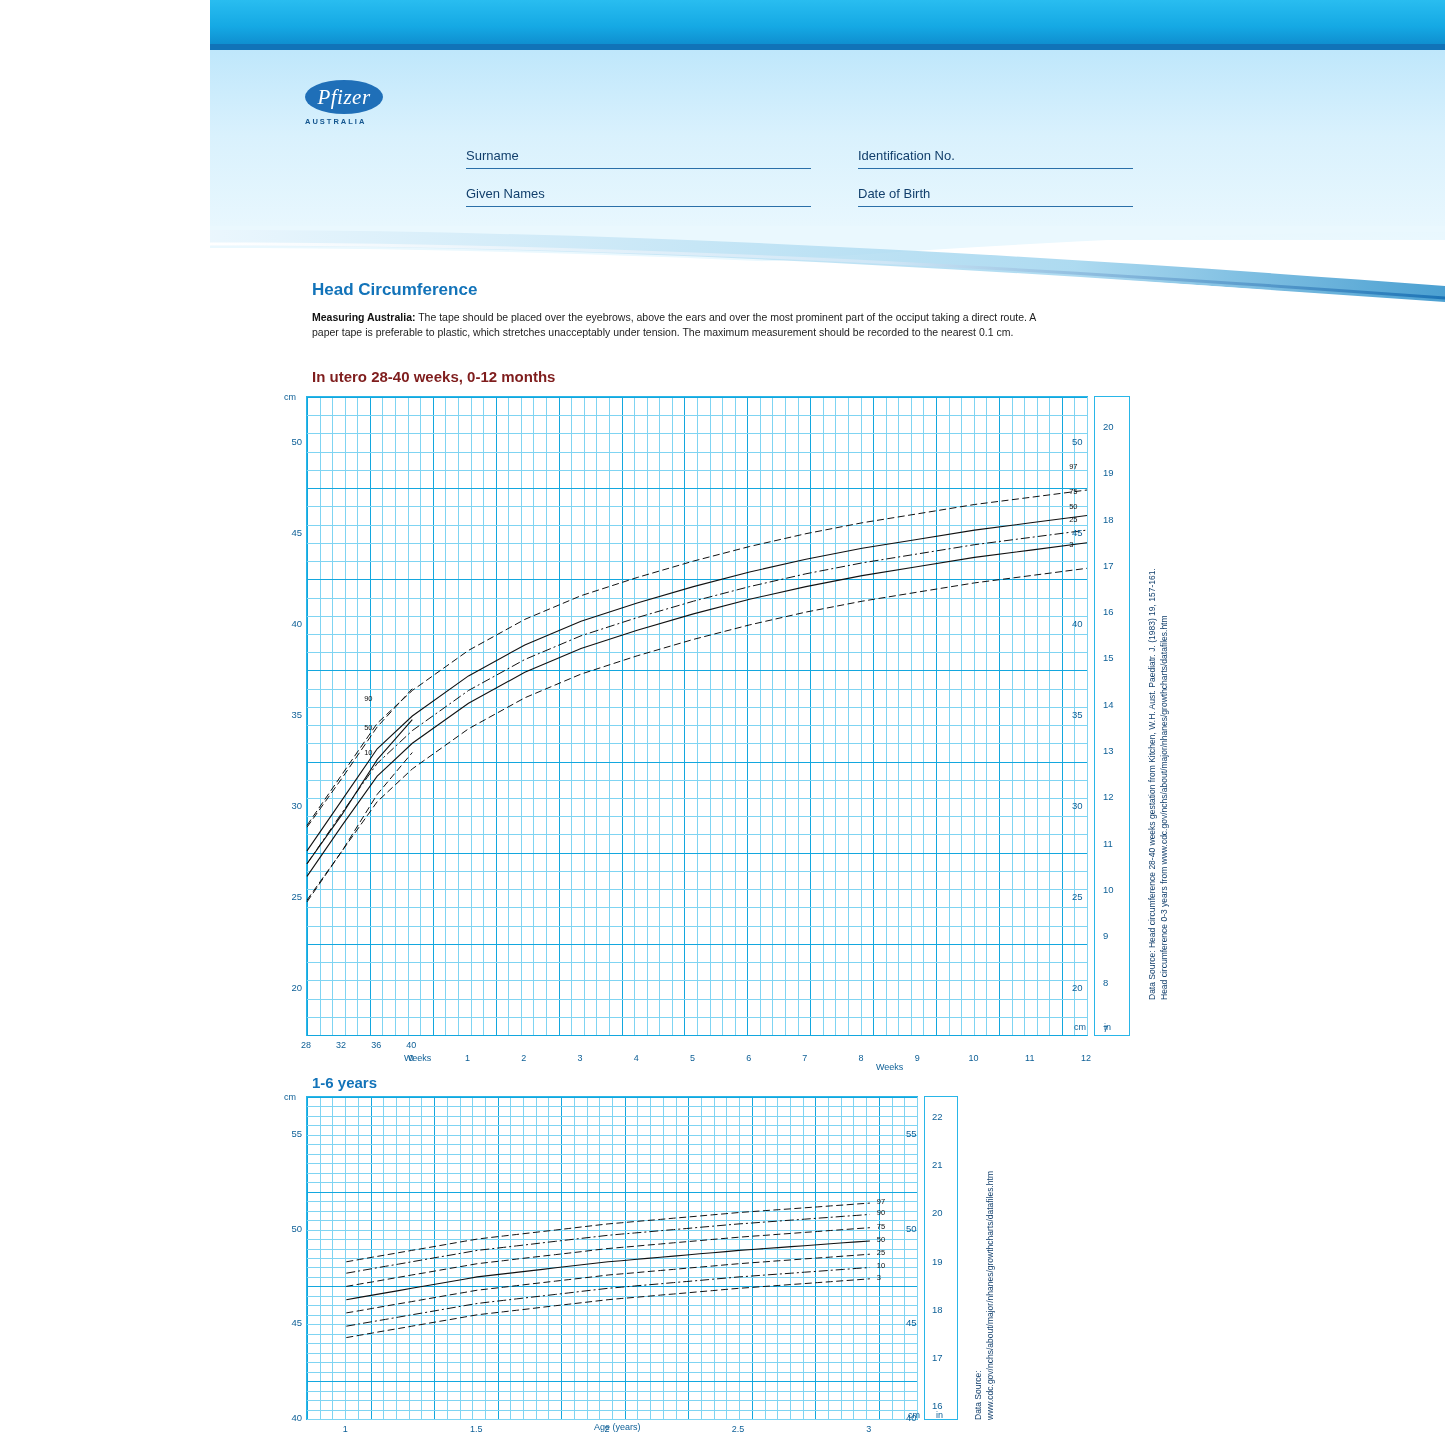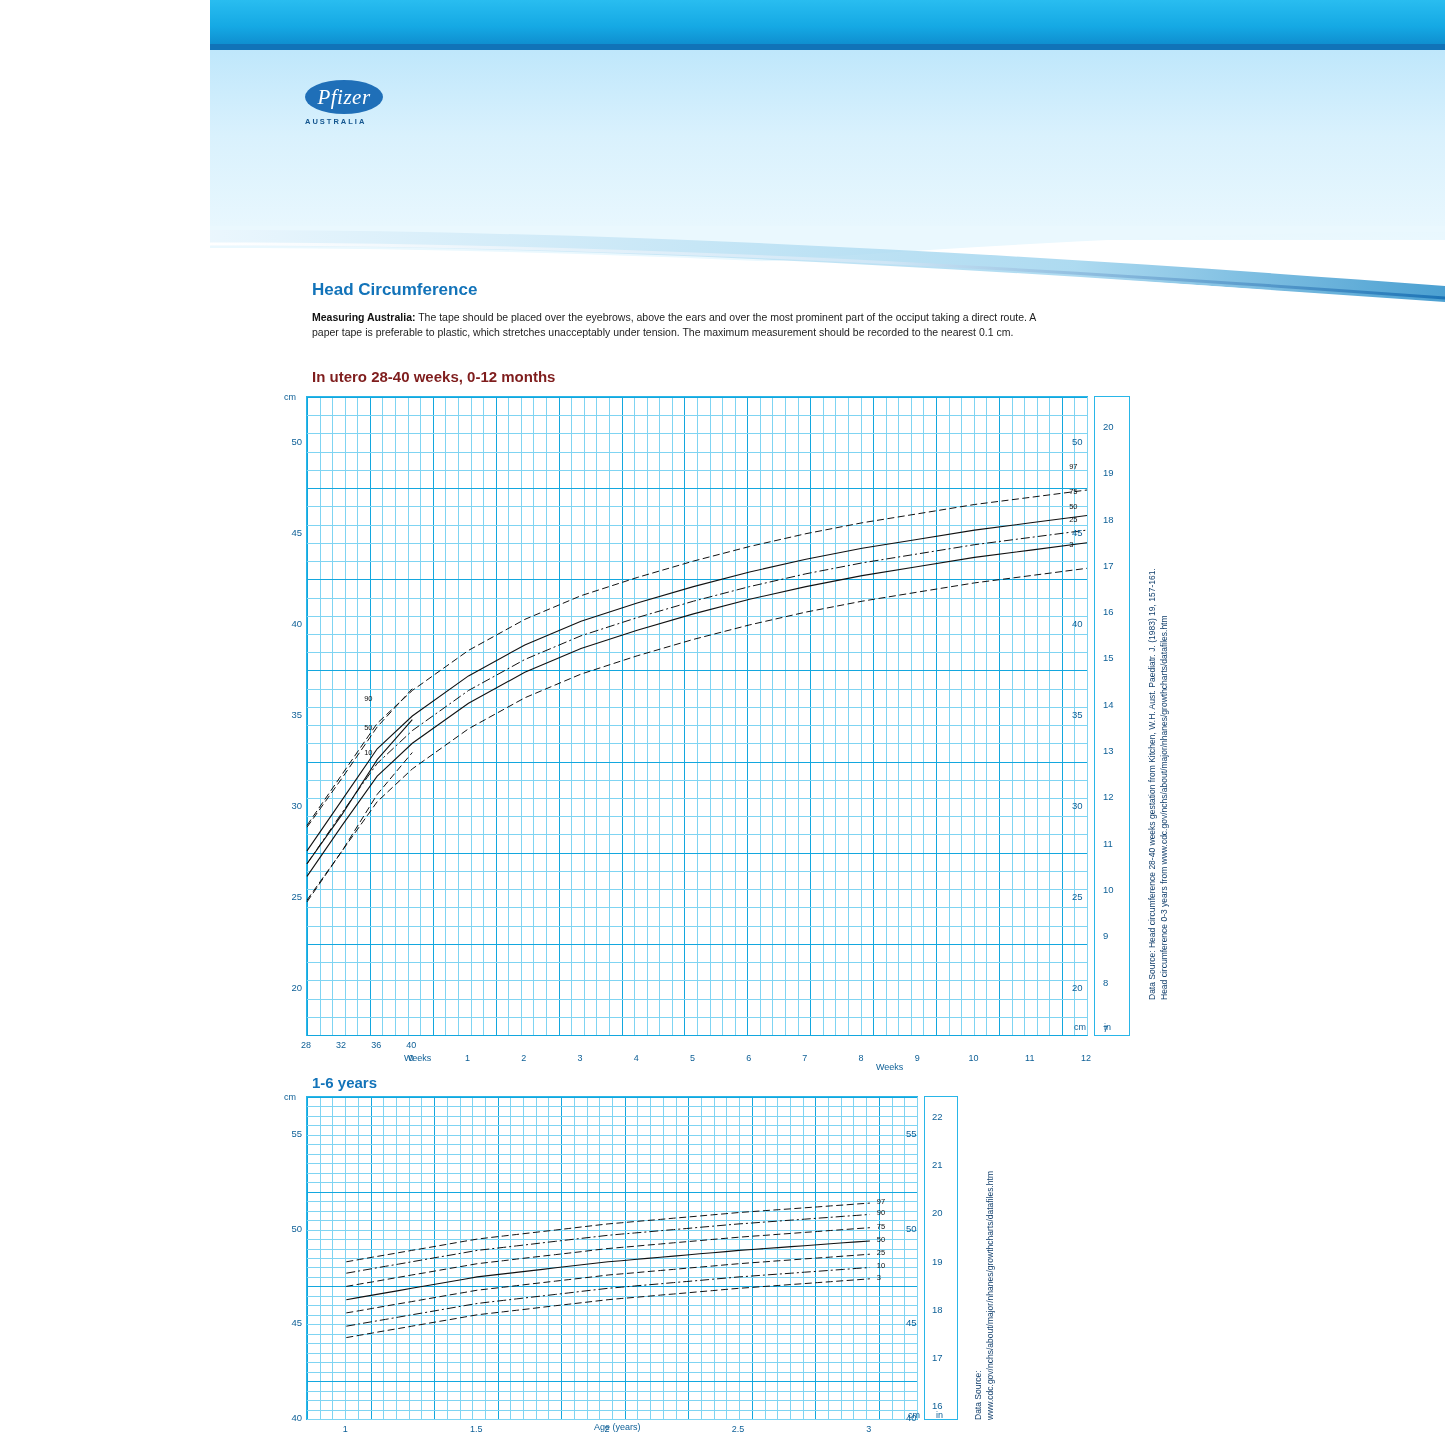--- a/index.html
+++ b/index.html
@@ -148,20 +148,38 @@
     </svg>
   </div>
 
   <div class="logo">
     <div class="oval">Pfizer</div>
     <div class="sub">AUSTRALIA</div>
   </div>
 
 
 
+  <div class="fields">
+    <div class="field f-surname">
+      <span>Surname</span>
+      <span class="line"></span>
+    </div>
+    <div class="field f-given">
+      <span>Given Names</span>
+      <span class="line"></span>
+    </div>
+    <div class="field f-id">
+      <span>Identification No.</span>
+      <span class="line"></span>
+    </div>
+    <div class="field f-dob">
+      <span>Date of Birth</span>
+      <span class="line"></span>
+    </div>
+  </div>
 
   <div class="sect-title">Head Circumference</div>
   <div class="technique">
     <b>Measuring Australia:</b><span> The tape should be placed over the eyebrows, above the ears and over the most prominent part of the occiput taking a direct route. A paper tape is preferable to plastic, which stretches unacceptably under tension. The maximum measurement should be recorded to the nearest 0.1 cm.</span>
   </div>
 
   <div class="chart1-title">In utero 28-40 weeks, 0-12 months</div>
   <div class="chart2-title">1-6 years</div>
 
   <div class="gridbox" id="chart1">

